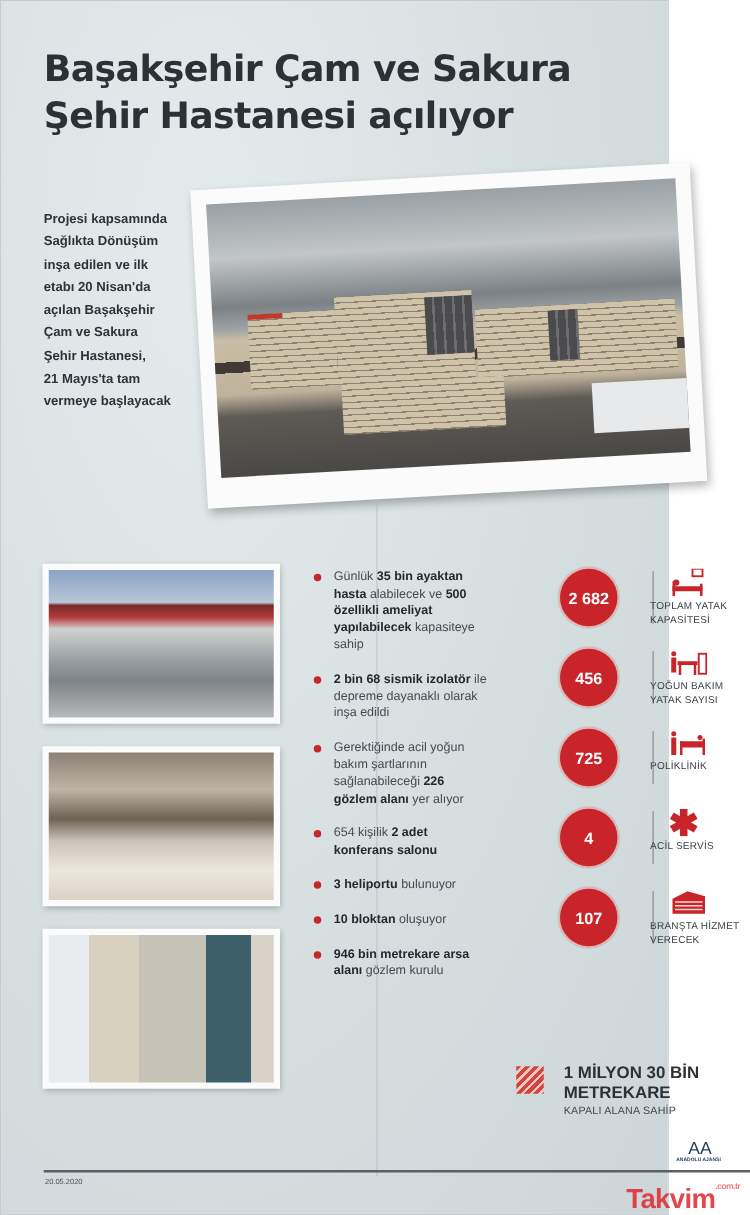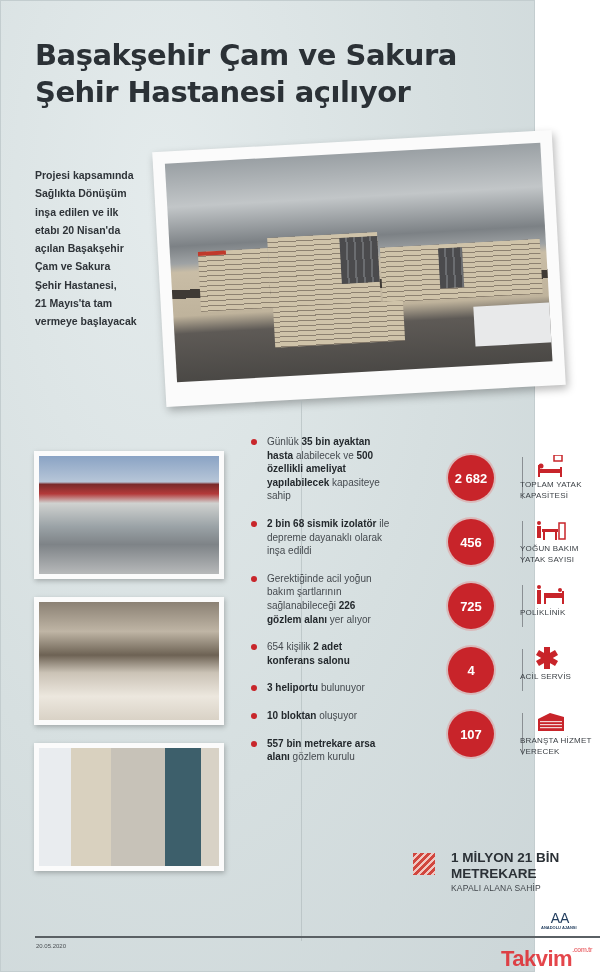--- a/index.html
+++ b/index.html
@@ -38,21 +38,21 @@
     position: absolute; left: 33px; width: 190px; background: #fbfbfb; padding: 5px;
     box-shadow: 1px 2px 5px rgba(0,0,0,0.25);
   }
   .side-photo .img { width: 100%; height: 100%; }
   .p1 { top: 450px; height: 128px; }
   .p1 .img { background: linear-gradient(180deg, #8aa3c4 0%, #b7c6d8 22%, #7a2a2a 24%, #b33a3a 32%, #d0d2d0 40%, #9aa2a6 60%, #7e8387 75%, #b7b9ba 100%); }
   .p2 { top: 596px; height: 128px; }
   .p2 .img { background: linear-gradient(180deg, #8b8174 0%, #bfb5a5 25%, #6d6254 45%, #cbc3b6 60%, #ece7de 80%, #d9d2c6 100%); }
   .p3 { top: 742px; height: 128px; }
   .p3 .img { background: linear-gradient(90deg, #e9ecef 0 18%, #d9d1bf 18% 40%, #c7c2b8 40% 70%, #3d5f6b 70% 90%, #d8d2c6 90%); }
-  .facts { position: absolute; left: 250px; top: 434px; width: 140px; }
+  .facts { position: absolute; left: 250px; top: 454px; width: 140px; }
   .fact { position: relative; padding-left: 16px; font-size: 10px; line-height: 13.6px; color: #454a4f; margin-bottom: 14px; }
   .fact::before { content: ""; position: absolute; left: 0; top: 4px; width: 6px; height: 6px; border-radius: 50%; background: #c8262b; }
   .fact b { color: #23282c; }
   .stats { position: absolute; left: 403px; top: 454px; width: 190px; margin-left: 44px; }
   .stat { position: relative; height: 64px; }
   .stat .circle {
     position: absolute; left: 0; top: 0; width: 46px; height: 46px; border-radius: 50%;
     background: #c8242a; color: #fff; font-weight: bold; font-size: 13px;
     display: flex; align-items: center; justify-content: center;
     box-shadow: 0 0 0 2px rgba(230,120,120,0.35);
@@ -122,21 +122,21 @@
       <div class="img"></div>
     </div>
 
   <div class="facts">
     <div class="fact"><span>Günlük </span><b>35 bin ayaktan hasta</b><span> alabilecek ve </span><b>500 özellikli ameliyat yapılabilecek</b><span> kapasiteye sahip</span></div>
     <div class="fact"><b>2 bin 68 sismik izolatör</b><span> ile depreme dayanaklı olarak inşa edildi</span></div>
     <div class="fact"><span>Gerektiğinde acil yoğun bakım şartlarının sağlanabileceği </span><b>226 gözlem alanı</b><span> yer alıyor</span></div>
     <div class="fact"><span>654 kişilik </span><b>2 adet konferans salonu</b></div>
     <div class="fact"><b>3 heliportu</b><span> bulunuyor</span></div>
     <div class="fact"><b>10 bloktan</b><span> oluşuyor</span></div>
-    <div class="fact"><b>557 bin metrekare arsa alanı</b><span> gözlem kurulu</span></div>
+    <div class="fact"><b>946 bin metrekare arsa alanı</b><span> gözlem kurulu</span></div>
   </div>
 
   <div class="stats">
     <div class="stat">
       <div class="circle">2 682</div>
       <div class="sep"></div>
       <svg class="icon" viewBox="0 0 30 22">
         <rect x="18" y="0" width="8" height="6" fill="none" stroke="#c8242a" stroke-width="1.5"></rect>
         <circle cx="5" cy="11" r="2.5" fill="#c8242a"></circle>
         <rect x="2" y="14" width="24" height="4" fill="#c8242a"></rect>
@@ -207,21 +207,21 @@
       <div class="label">
           <div>BRANŞTA HİZMET</div>
           <div>VERECEK</div>
         </div>
     </div>
   </div>
 
   <div class="area">
     <div class="hatch"></div>
     <div class="big">
-        <div>1 MİLYON 21 BİN</div>
+        <div>1 MİLYON 30 BİN</div>
         <div>METREKARE</div>
       </div>
     <div class="small">KAPALI ALANA SAHİP</div>
   </div>
 
   <div class="footer-line"></div>
   <div class="date">20.05.2020</div>
 
   <div class="aa-logo">
     <div class="mark">AA</div>

